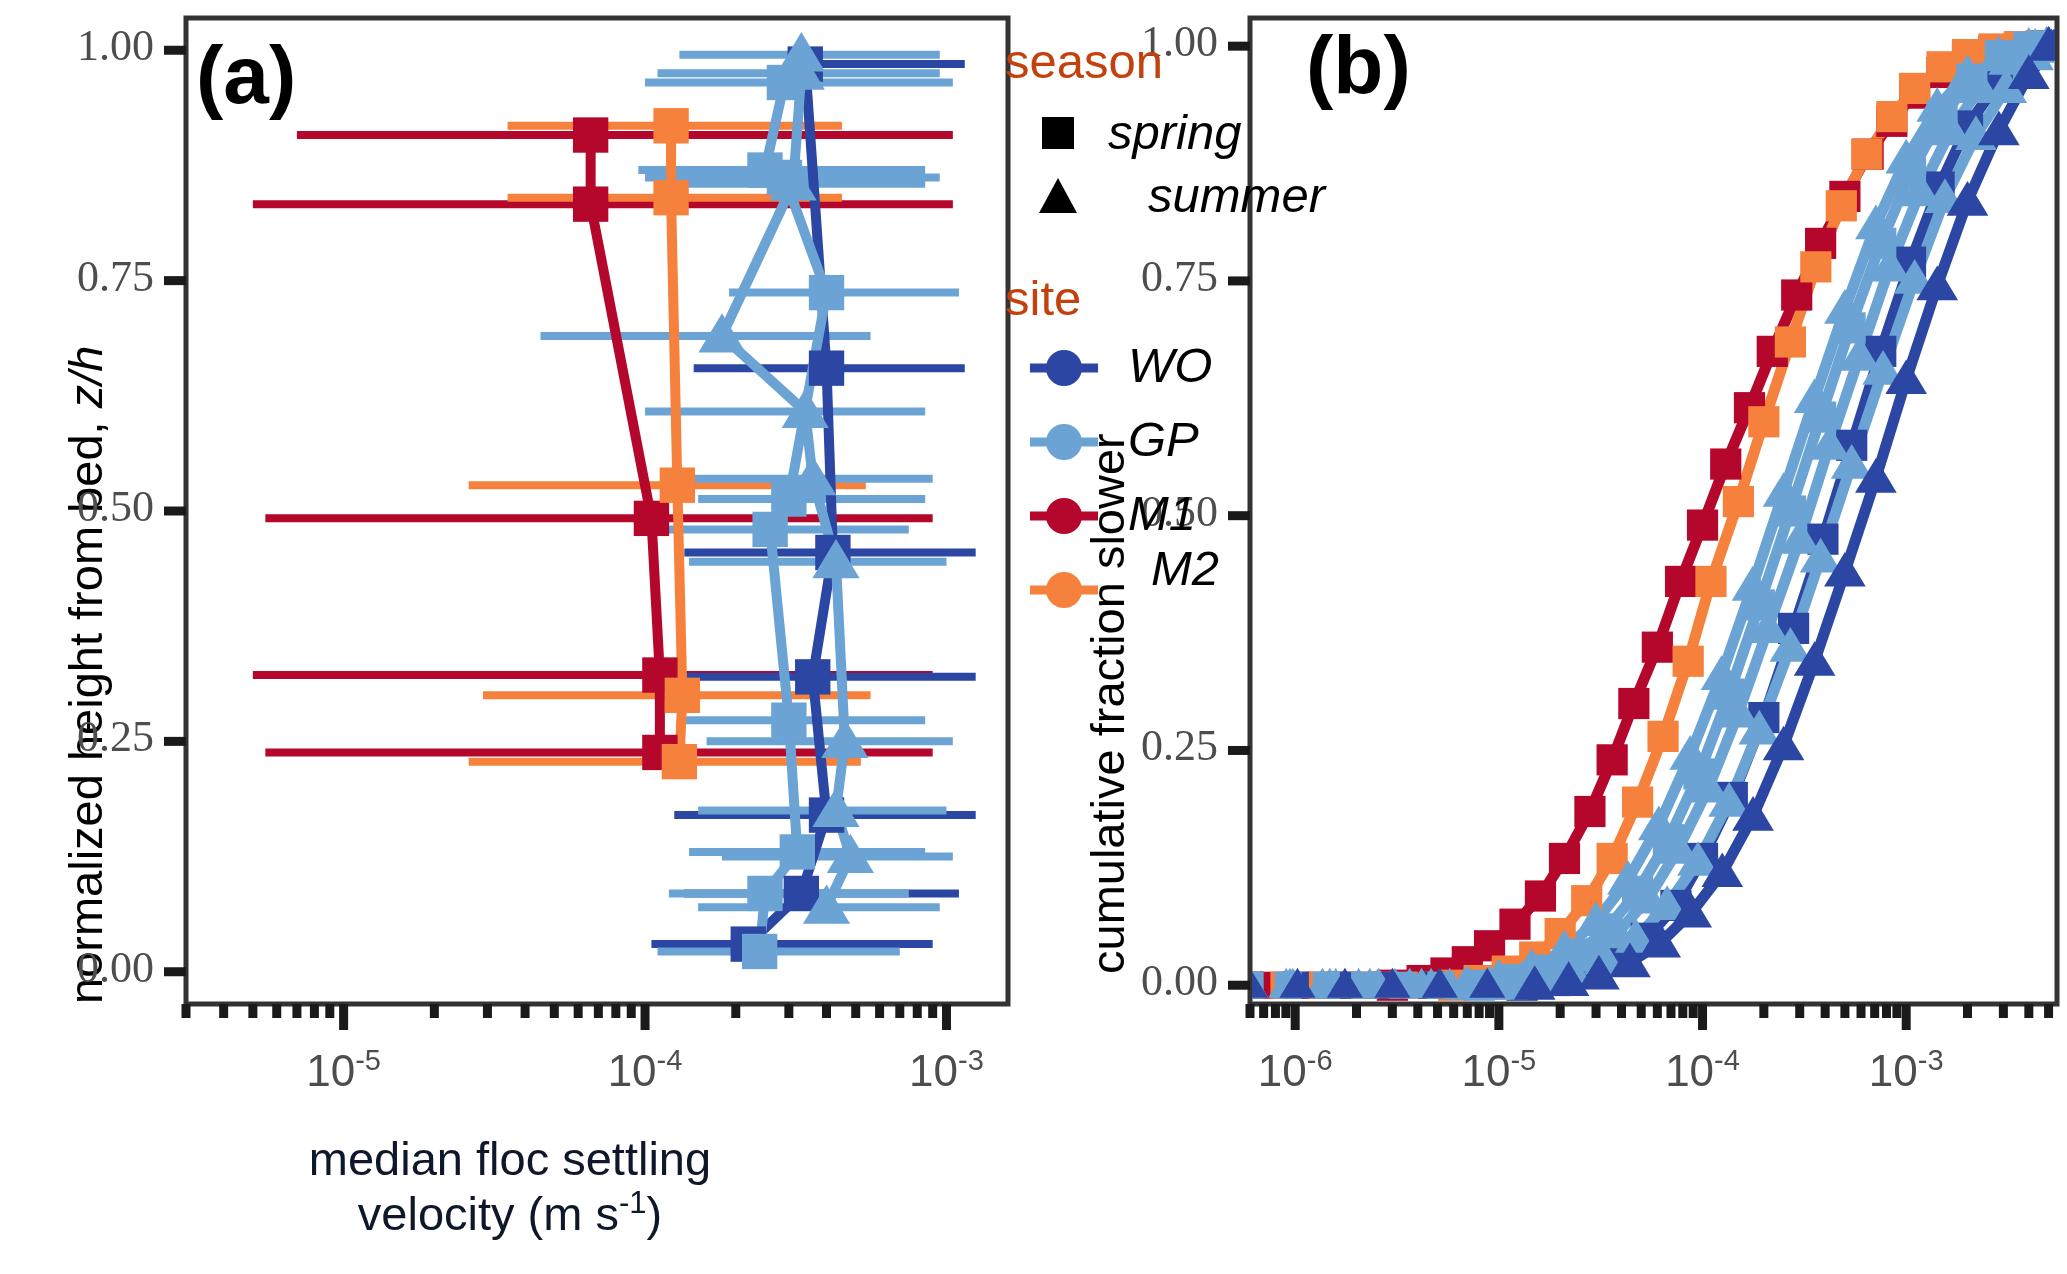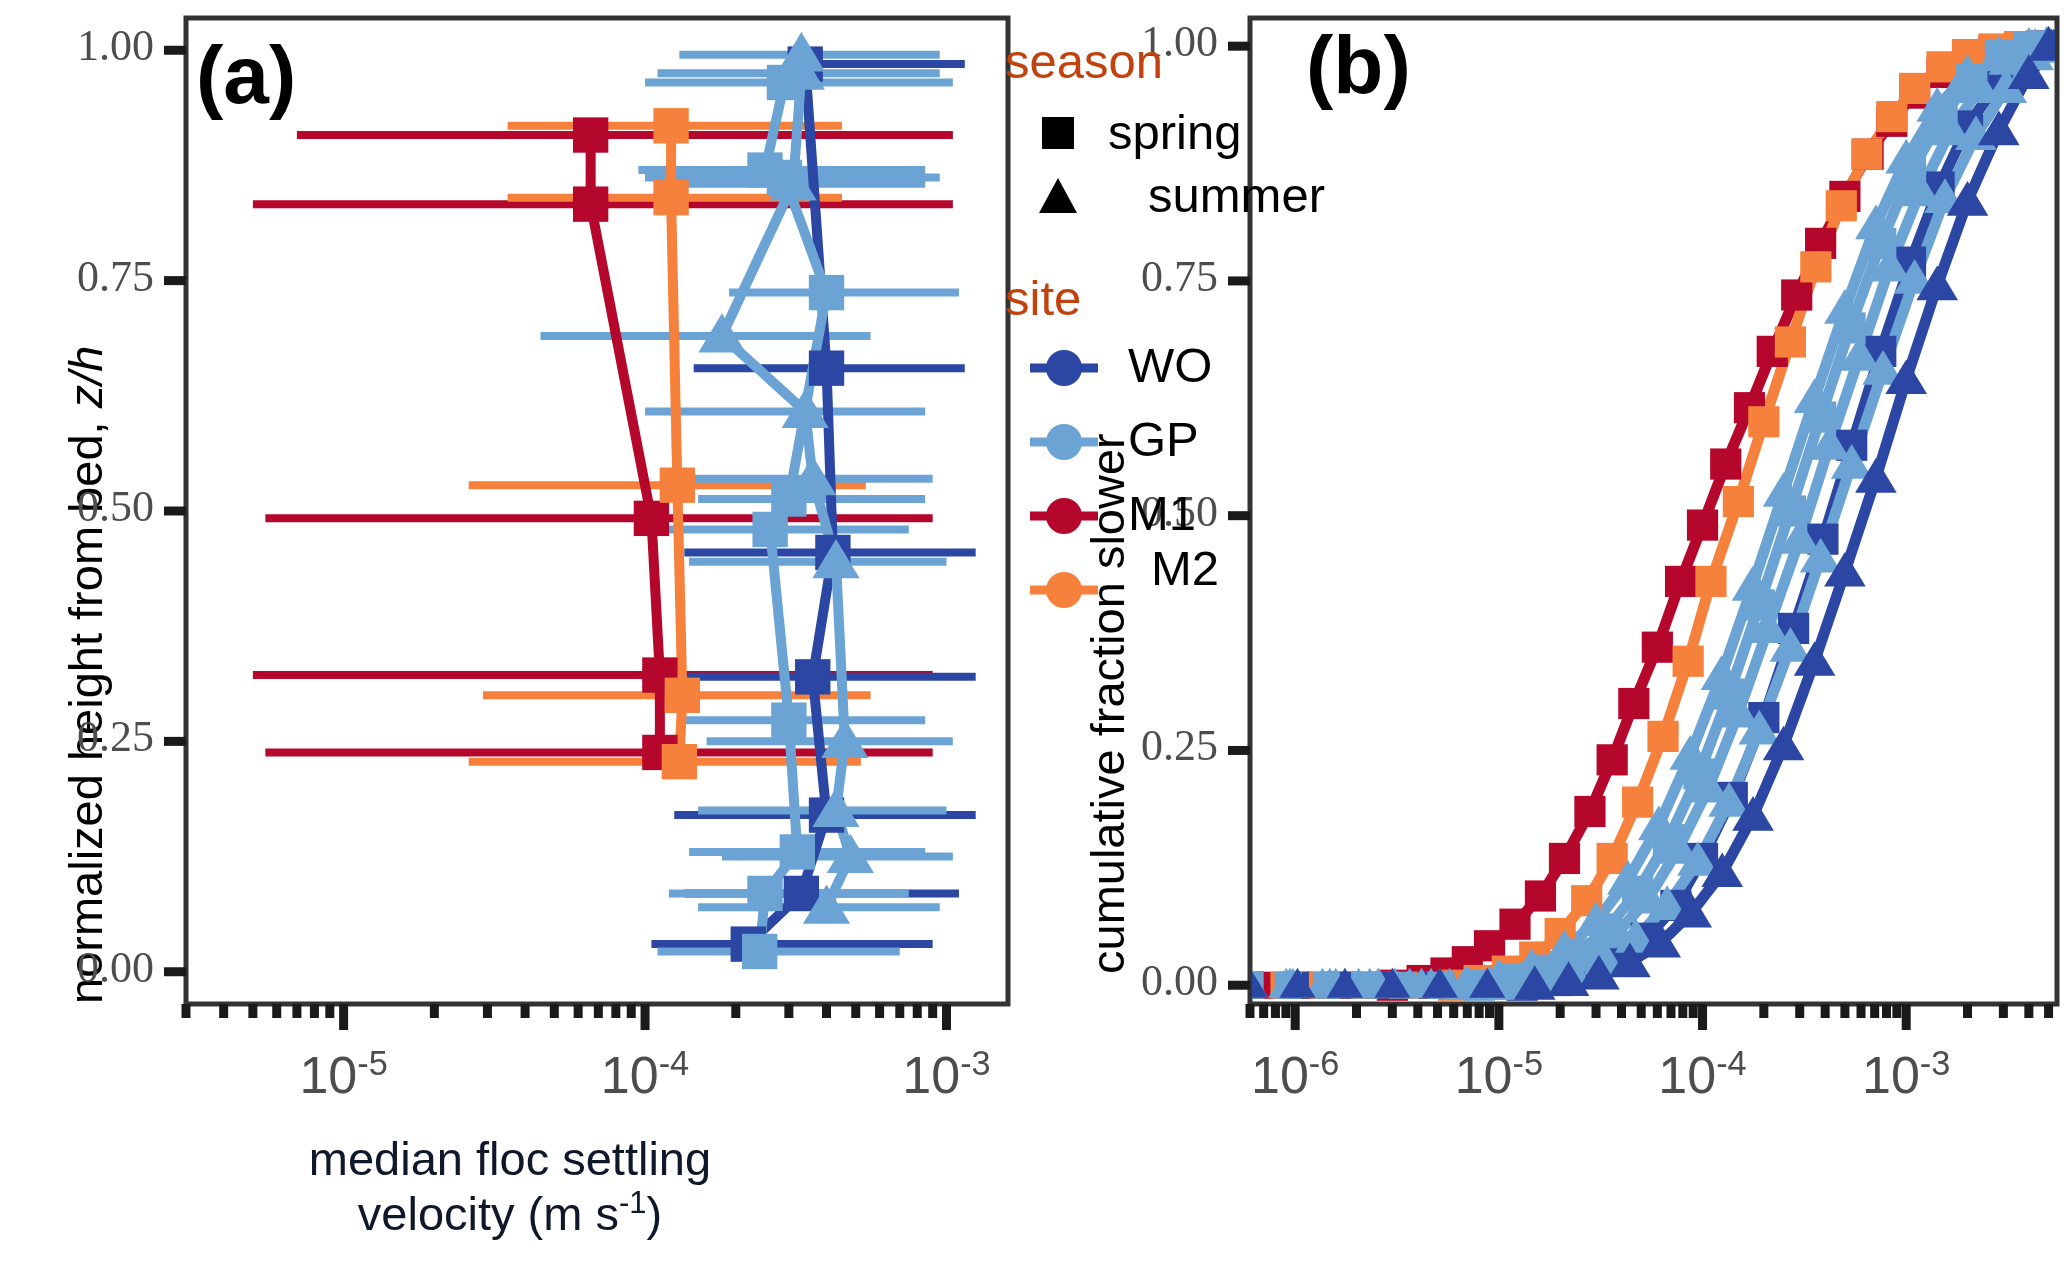--- a/index.html
+++ b/index.html
@@ -45,21 +45,21 @@
   .tick-label {
     position: absolute;
     font-size: 44px;
     color: #4d4d4d;
     text-align: right;
     white-space: nowrap;
     font-family: Liberation Serif, serif;
   }
   .tick-label-x {
     position: absolute;
-    font-size: 52px;
+    font-size: 44px;
     color: #4d4d4d;
     text-align: center;
     white-space: nowrap;
     font-family: "Liberation Sans", sans-serif;
   }
   .sup { font-size: 0.66em; vertical-align: super; }
   .panel-tag {
     position: absolute;
     font-size: 82px;
     font-weight: bold;
@@ -72,20 +72,21 @@
     color: #c2410c;
     white-space: nowrap;
     font-family: "Liberation Sans", sans-serif;
   }
   .legend-label {
     position: absolute;
     font-size: 49px;
     color: #000000;
     white-space: nowrap;
     font-family: "Liberation Sans", sans-serif;
+    font-style: italic;
   }
   .legend-key {
     position: absolute;
   }
   svg { display: block; }
 </style>
 </head>
 <body>
 
 <div id="figure">

